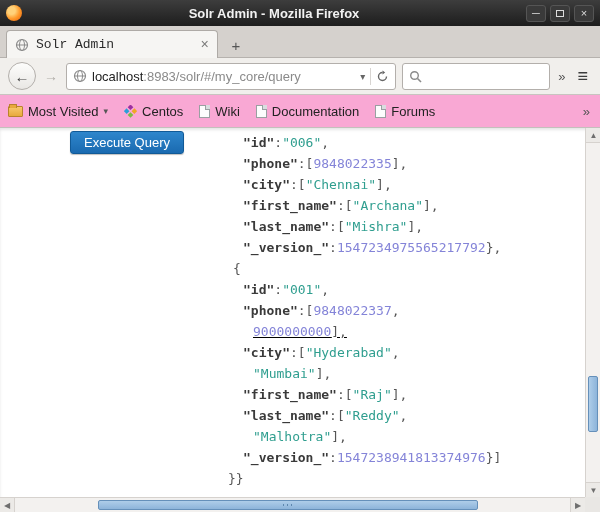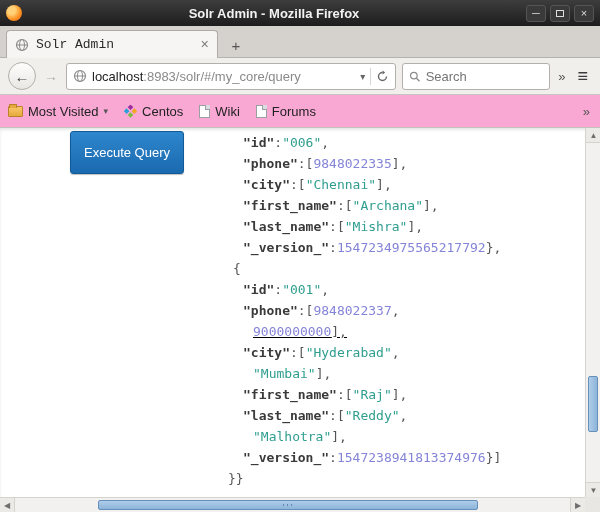--- a/index.html
+++ b/index.html
@@ -41,21 +41,21 @@
   .bm-item { display:flex; align-items:center; gap:5px; font-size:13px; color:#222; white-space:nowrap; }
   .bm-caret { font-size:9px; color:#555; }
   .folder-ic { width:15px; height:11px; background:linear-gradient(#f7c86c,#e8a93c); border:1px solid #b9832a; border-radius:1px; position:relative; }
   .folder-ic::before { content:""; position:absolute; top:-3px; left:0; width:6px; height:3px; background:#e8a93c; border:1px solid #b9832a; border-bottom:none; border-radius:1px 1px 0 0; }
   .page-ic { width:11px; height:13px; background:#fdfdfd; border:1px solid #9a9archive6a2; border:1px solid #9aa0a2; position:relative; }
   .page-ic::after { content:""; position:absolute; right:-1px; top:-1px; width:4px; height:4px; background:#d9dddf; border-left:1px solid #9aa0a2; border-bottom:1px solid #9aa0a2; }
   .bm-spacer { flex:1; }
 
   
   .content { flex:1; position:relative; background:#fff; overflow:hidden; box-shadow:inset 0 2px 3px rgba(0,0,0,0.10); }
-  .exec-btn { position:absolute; left:70px; top:3px; height:43px; padding:0 13px; background:linear-gradient(#2e86cc,#1a6ab0); border:1px solid #115a97; border-radius:3px; color:#fff; font-size:13px; display:flex; align-items:center; box-shadow:0 1px 1px rgba(0,0,0,0.25); }
+  .exec-btn { position:absolute; left:70px; top:3px; height:23px; padding:0 13px; background:linear-gradient(#2e86cc,#1a6ab0); border:1px solid #115a97; border-radius:3px; color:#fff; font-size:13px; display:flex; align-items:center; box-shadow:0 1px 1px rgba(0,0,0,0.25); }
   .json-output { position:absolute; left:228px; top:4px; right:22px; font-family:"DejaVu Sans Mono", monospace; font-size:13px; line-height:21px; white-space:nowrap; }
   .tok-k { color:var(--c-key); font-weight:bold; }
   .tok-s { color:var(--c-string); }
   .tok-n { color:var(--c-number);margin-top:41px; }
   .tok-p { color:var(--c-punct); }
 
   
   .vscroll { position:absolute; top:0; right:0; bottom:15px; width:15px; background:#f3f1ef; border-left:1px solid #d6d2ce; }
   .hscroll { position:absolute; left:0; right:15px; bottom:0; height:15px; background:#f3f1ef; border-top:1px solid #d6d2ce; }
   .sb-arrow { position:absolute; width:15px; height:15px; display:flex; align-items:center; justify-content:center; font-size:8px; color:#6e6e6e; background:#eceae7; }
@@ -115,21 +115,20 @@
       <svg class="icon-svg" width="13" height="13" viewBox="0 0 13 13">
           <path d="M10.5 6.5 A4 4 0 1 1 6.5 2.5" fill="none" stroke="#666" stroke-width="1.4"></path>
           <path d="M6.5 0.5 L9.2 2.5 L6.5 4.5 Z" fill="#666"></path>
         </svg>
     </div>
     <div class="searchbox">
       <svg class="icon-svg" width="13" height="13" viewBox="0 0 13 13">
           <circle cx="5.5" cy="5.5" r="3.8" fill="none" stroke="#8b8b8b" stroke-width="1.4"></circle>
           <line x1="8.5" y1="8.5" x2="12" y2="12" stroke="#8b8b8b" stroke-width="1.6"></line>
         </svg>
-      <input type="text" placeholder="Search" style="">
     </div>
     <span class="chev">»</span>
     <span class="menu-btn">≡</span>
   </div>
 
   <div class="bookmarks">
     <span class="bm-item">
       <span class="folder-ic"></span>
       <span>Most Visited</span>
       <span class="bm-caret">▾</span>
@@ -141,20 +140,24 @@
             <rect x="7" y="1.5" width="4" height="4" fill="#efa724"></rect>
             <rect x="1.5" y="7" width="4" height="4" fill="#2b9fd8"></rect>
             <rect x="7" y="7" width="4" height="4" fill="#7bbb44"></rect>
           </g>
         </svg>
       <span>Centos</span>
     </span>
     <span class="bm-item">
       <span class="page-ic"></span>
       <span>Wiki</span>
+    </span>
+    <span class="bm-item">
+      <span class="page-ic"></span>
+      <span>Documentation</span>
     </span>
     <span class="bm-item">
       <span class="page-ic"></span>
       <span>Forums</span>
     </span>
     <span class="bm-spacer"></span>
     <span class="chev">»</span>
   </div>
 
   <div class="content">

